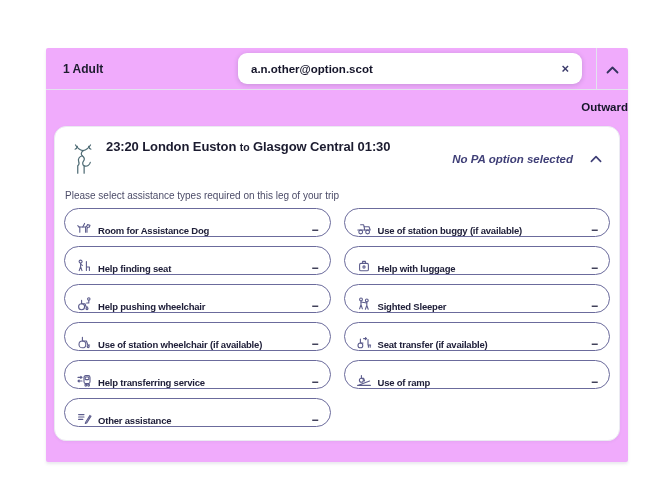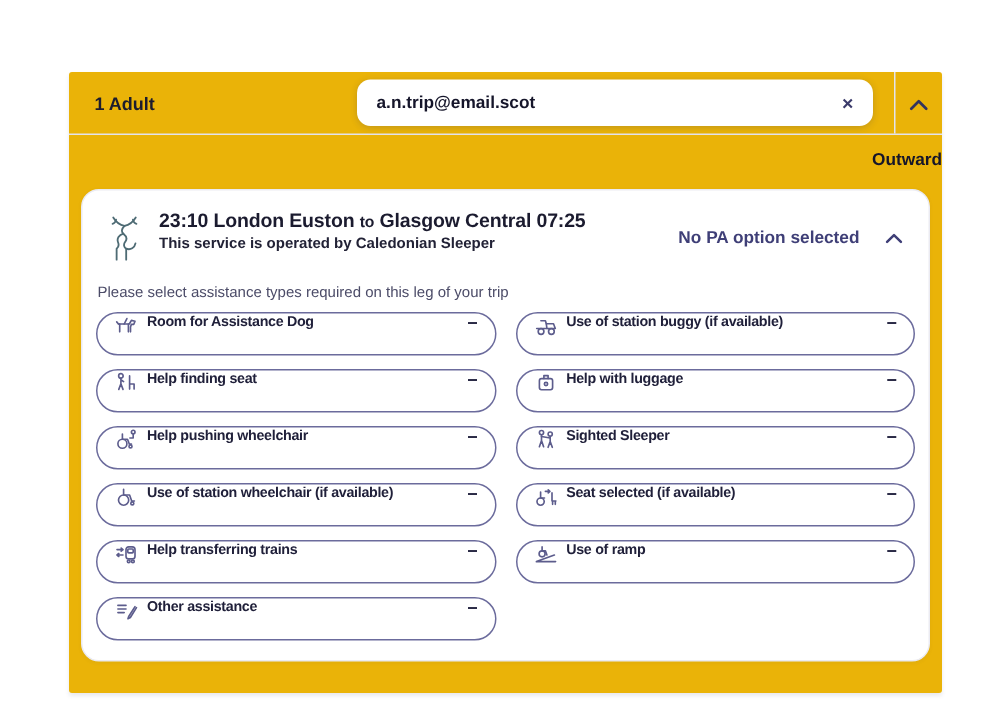--- a/index.html
+++ b/index.html
@@ -8,21 +8,21 @@
     width: 672px; height: 485px;
     background: #ffffff;
     font-family: "Liberation Sans", sans-serif;
     position: relative;
     overflow: hidden;
   }
 
   .panel {
     position: absolute; left: 46px; top: 48px;
     width: 582px; height: 414px;
-    background: #eab308;
+    background: #f0abfc;
     border-radius: 2px;
     box-shadow: 0 2px 3px rgba(70,70,110,0.12);
   }
 
   
   .panel-header {
     position: relative; height: 42px;
     border-bottom: 1px solid #e3e3ee;
     display: flex; align-items: center;
   }
@@ -85,36 +85,36 @@
   }
   .leg-title .joiner { font-size: 10.5px; }
   .operator-note, .reservation {
     margin: 1px 0 0; font-size: 10px; font-weight: bold; color: #222236;
     line-height: 1.3;
   }
   .pa-wrap {
     margin-left: auto; display: flex; align-items: center; gap: 17px;
     padding-top: 12px; padding-right: 3px;
   }
-  .pa-status { font-size: 11.5px; font-weight: bold; color: #3f3f77; white-space: nowrap; }
+  .pa-status { font-size: 11.5px; font-weight: bold; color: #3f3f77; white-space: nowrap; font-style: italic; }
   .card-collapse-btn { background: none; border: none; padding: 0; cursor: pointer; display: flex; }
 
   .prompt {
     margin: 10px 4px 7px 10px;
     font-size: 10px; color: #4c4c68;
   }
 
   
   .options-grid {
     display: grid; grid-template-columns: 1fr 1fr;
     column-gap: 13px; row-gap: 9px;
     padding: 0 9px;
   }
   .pill {
-    display: flex; align-items: flex-start; gap: 6px;
+    display: flex; align-items: flex-end; gap: 6px;
     height: 29px;
     background: #ffffff;
     border: 1.5px solid #6b6b9c;
     border-radius: 14.5px;
     padding: 0 11px;
     cursor: pointer;
     font-family: inherit;
   }
   .pill .label {
     font-size: 9.5px; font-weight: bold; color: #20203a;
@@ -128,21 +128,21 @@
   .icon-16 svg { width: 16px; height: 16px; }
 </style>
 </head>
 <body>
 
 <div class="panel">
 
   <header class="panel-header">
     <span class="passenger-label">1 Adult</span>
     <div class="email-input">
-      <span class="email-value">a.n.trip@email.scot</span>
+      <span class="email-value">a.n.other@option.scot</span>
       <button class="clear-btn">
         <span>×</span>
       </button>
     </div>
     <div class="header-vdivider"></div>
     <button class="collapse-btn">
       <span class="icon-chevron">
         <svg width="13" height="8" viewBox="0 0 13 8">
             <path d="M1.5 6.5 L6.5 1.5 L11.5 6.5" fill="none" stroke="#33335e" stroke-width="1.8" stroke-linecap="round" stroke-linejoin="round"></path>
           </svg>
@@ -161,22 +161,21 @@
           <path d="M8 3 Q11 8 16 9"></path>
           <path d="M24 3 Q21 8 16 9"></path>
           <path d="M10 4.5 Q9.5 7 7.5 7.5"></path>
           <path d="M22 4.5 Q22.5 7 24.5 7.5"></path>
           <path d="M16 9 C14 11 13.5 13 15.2 14.5 C17.6 16.4 18 18.4 16.5 20.3 C15.1 22.2 15.6 24.3 17.2 25.2 L17.2 33"></path>
           <path d="M15.2 14.5 C12 15.4 10.4 18 11.4 20.6 C12.2 22.6 11.7 24.2 10.4 25.2 L10.4 33"></path>
           <path d="M17.2 25.2 C20.4 26.3 23.2 24.6 23.8 21.4"></path>
         </svg>
       </span>
       <div class="titles">
-        <h2 class="leg-title"><span>23:10 London Euston</span> <span class="joiner">to</span> <span>Glasgow Central 07:25</span></h2>
-        <p class="operator-note">This service is operated by Caledonian Sleeper</p>
+        <h2 class="leg-title"><span>23:20 London Euston</span> <span class="joiner">to</span> <span>Glasgow Central 01:30</span></h2>
       </div>
       <div class="pa-wrap">
         <span class="pa-status">No PA option selected</span>
         <button class="card-collapse-btn">
           <span>
             <svg width="12" height="8" viewBox="0 0 13 8">
                 <path d="M1.5 6.5 L6.5 1.5 L11.5 6.5" fill="none" stroke="#3f3f77" stroke-width="1.8" stroke-linecap="round" stroke-linejoin="round"></path>
               </svg>
           </span>
         </button>
@@ -279,36 +278,36 @@
 
       <button class="pill">
         <span class="icon-16">
           <svg viewBox="0 0 16 16" fill="none" stroke="#5c5c8c" stroke-width="1.1" stroke-linecap="round" stroke-linejoin="round">
             <circle cx="4.4" cy="11.4" r="2.4"></circle>
             <path d="M4.4 5 V9 H7"></path>
             <path d="M7.6 4.6 H10.6 M10.6 4.6 L9.5 3.6 M10.6 4.6 L9.5 5.6"></path>
             <path d="M12 5.6 V11 H14.6 M12.4 11 V13.2 M14.2 11 V13.2"></path>
           </svg>
         </span>
-        <span class="label">Seat selected (if available)</span>
+        <span class="label">Seat transfer (if available)</span>
         <span class="minus">−</span>
       </button>
 
       <button class="pill">
         <span class="icon-16">
           <svg viewBox="0 0 16 16" fill="none" stroke="#5c5c8c" stroke-width="1.1" stroke-linecap="round" stroke-linejoin="round">
             <rect x="8" y="3.6" width="6" height="8" rx="1.8"></rect>
             <rect x="9.2" y="5" width="3.6" height="2.6" rx="0.6"></rect>
             <circle cx="9.8" cy="13.2" r="0.9"></circle>
               <circle cx="12.6" cy="13.2" r="0.9"></circle>
             <path d="M2 5.4 H6 M6 5.4 L4.8 4.4 M6 5.4 L4.8 6.4"></path>
             <path d="M6 9 H2 M2 9 L3.2 8 M2 9 L3.2 10"></path>
           </svg>
         </span>
-        <span class="label">Help transferring trains</span>
+        <span class="label">Help transferring service</span>
         <span class="minus">−</span>
       </button>
 
       <button class="pill">
         <span class="icon-16">
           <svg viewBox="0 0 16 16" fill="none" stroke="#5c5c8c" stroke-width="1.1" stroke-linecap="round" stroke-linejoin="round">
             <path d="M1.6 13.4 H14.4 M1.6 13.4 L13.6 9"></path>
             <circle cx="5.4" cy="8.2" r="2"></circle>
             <path d="M5.4 3.6 V6.2 H7.6 L8.6 9"></path>
           </svg>

